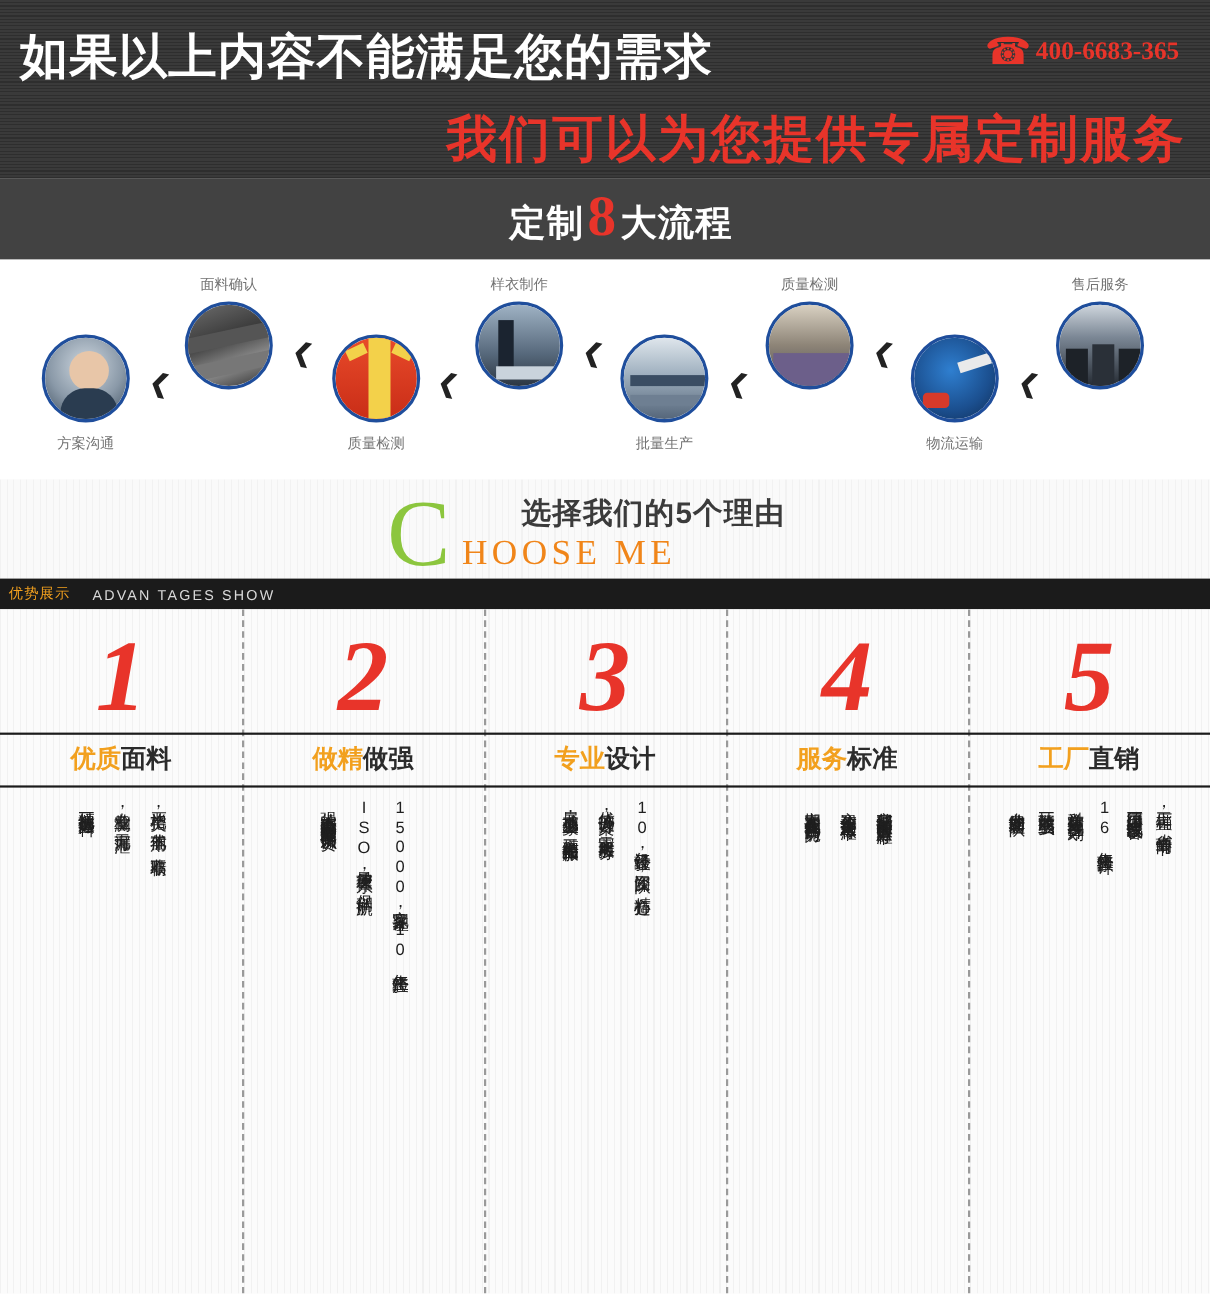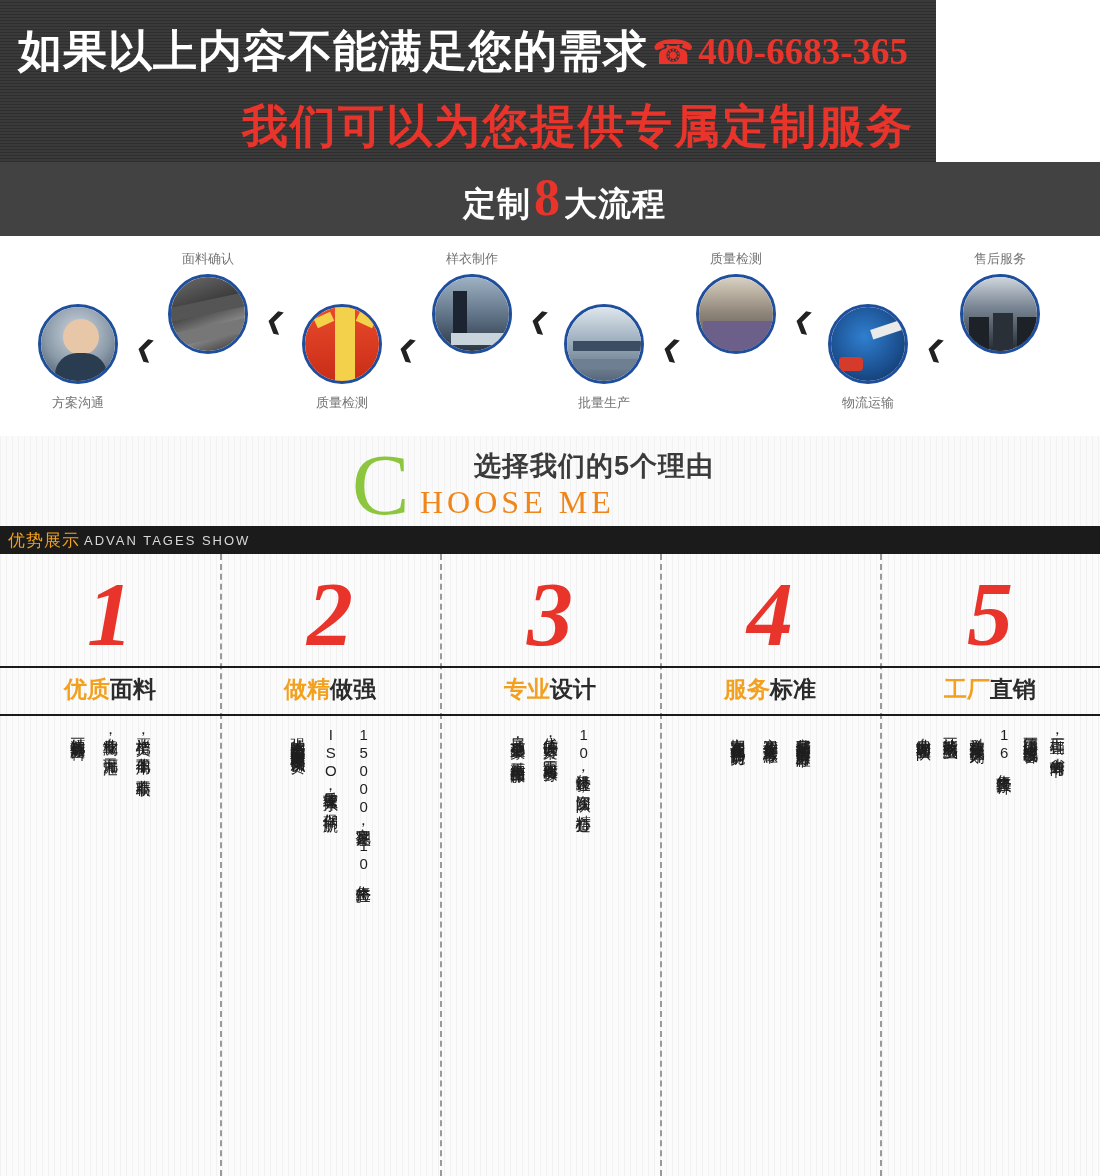--- a/index.html
+++ b/index.html
@@ -8,21 +8,21 @@
     height: 1176px;
     font-family: "Liberation Sans", sans-serif;
     background: #ffffff;
     overflow: hidden;
   }
   .page { position: relative; width: 1100px; height: 1176px; }
 
   
   .banner {
     position: relative;
-    width: 936px;
+    width: 1100px;
     height: 162px;
     background:
       repeating-linear-gradient(0deg, #2e2e2e 0px, #2e2e2e 1px, #3a3a3a 1px, #3a3a3a 3px),
       #333;
     overflow: hidden;
   }
   .banner-line1 {
     position: absolute;
     left: 18px; top: 22px;
     color: #ffffff;
@@ -39,21 +39,21 @@
     color: #e8342a;
   }
   .phone-icon {
     font-size: 34px;
     line-height: 1;
     margin-right: 4px;
     color: #e8342a;
   }
   .phone-num {
     font-family: "Liberation Serif", serif;
-    font-size: 37px;
+    font-size: 23px;
     font-weight: bold;
     letter-spacing: 0px;
     color: #e8342a;
   }
   .banner-line2 {
     position: absolute;
     right: 22px; top: 96px;
     color: #e8342a;
     font-size: 46px;
     font-weight: bold;
@@ -167,28 +167,28 @@
     position: relative;
     width: 1100px;
     height: 28px;
     background: #1b1b1b;
     display: flex;
     align-items: center;
     padding-left: 8px;
   }
   .subbar-cn {
     color: #f2a01e;
-    font-size: 17px;
+    font-size: 13px;
     letter-spacing: 1px;
   }
   .subbar-en {
     color: #d8d8d8;
     font-size: 13px;
     letter-spacing: 2px;
-    margin-left: 4px;
+    margin-left: 20px;
   }
 
   
   .reasons {
     position: relative;
     width: 1100px;
     height: 622px;
     background:
       repeating-linear-gradient(90deg, #f1f1f1 0px, #f1f1f1 1px, #fbfbfb 1px, #fbfbfb 6px),
       #f8f8f8;

